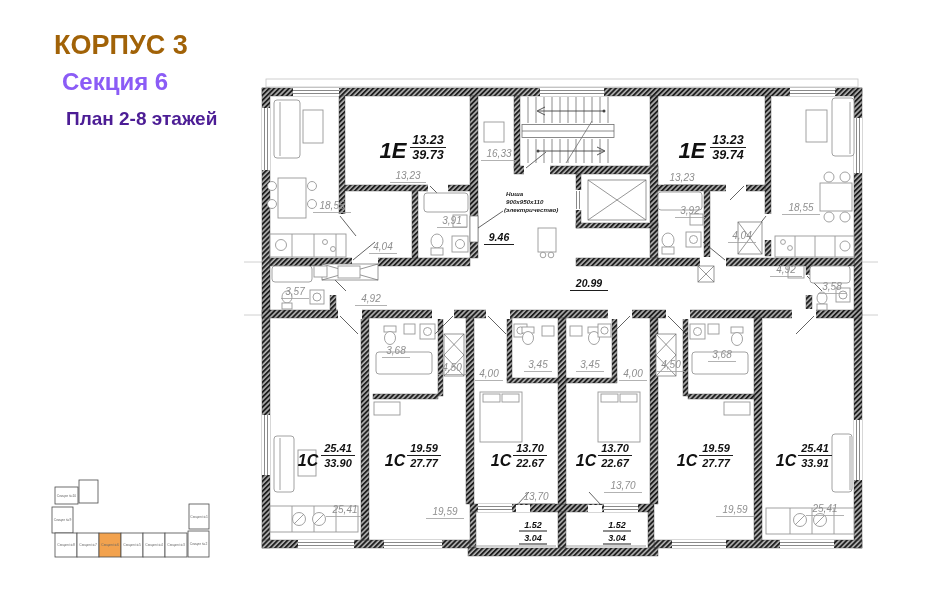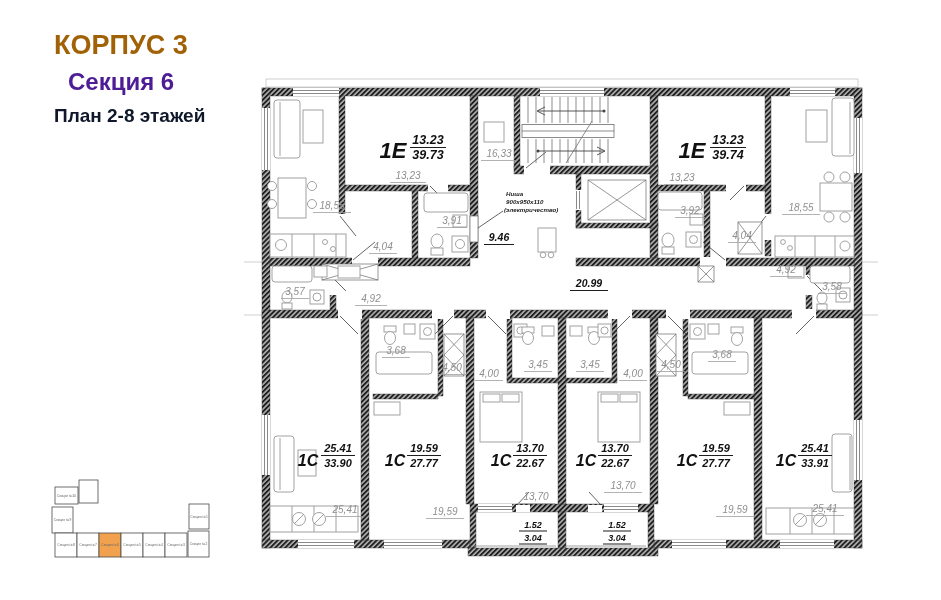--- a/index.html
+++ b/index.html
@@ -1,21 +1,21 @@
 <!DOCTYPE html>
 <html><head>
 <meta charset="utf-8">
 <style>
   html,body{margin:0;padding:0;background:#fff;}
   .page{position:relative;width:941px;height:600px;background:#fff;overflow:hidden;
         font-family:"Liberation Sans",sans-serif;}
   .hdr{position:absolute;left:54px;top:30px;}
   .hdr .b{font-size:27px;font-weight:bold;color:#a16207;margin:0 0 7px 0;}
-  .hdr .s{font-size:24px;font-weight:bold;color:#4c1d95;margin:0 0 9px 14px;}
-  .hdr .p{font-size:19px;font-weight:bold;color:#0f172a;margin:0;}
+  .hdr .s{font-size:24px;font-weight:bold;color:#8b5cf6;margin:0 0 9px 8px;}
+  .hdr .p{font-size:19px;font-weight:bold;color:#4c1d95;margin:12px;}
   svg{position:absolute;left:0;top:0;}
   .wall{fill:url(#wh);stroke:#3a3a3a;stroke-width:.4;}
   .gap{fill:#fff;}
   .glz{stroke:#7d7d7d;stroke-width:.9;}
   .fur{stroke:#979797;stroke-width:.9;fill:#fff;}
   .fln{stroke:#979797;stroke-width:.9;fill:none;}
   .stair{stroke:#6e6e6e;stroke-width:.8;fill:none;}
   .arw{stroke:#444;stroke-width:.9;fill:none;}
   .leaf{stroke:#3c3c3c;stroke-width:.8;}
   .xbx{stroke:#6a6a6a;stroke-width:.7;fill:#fff;}

